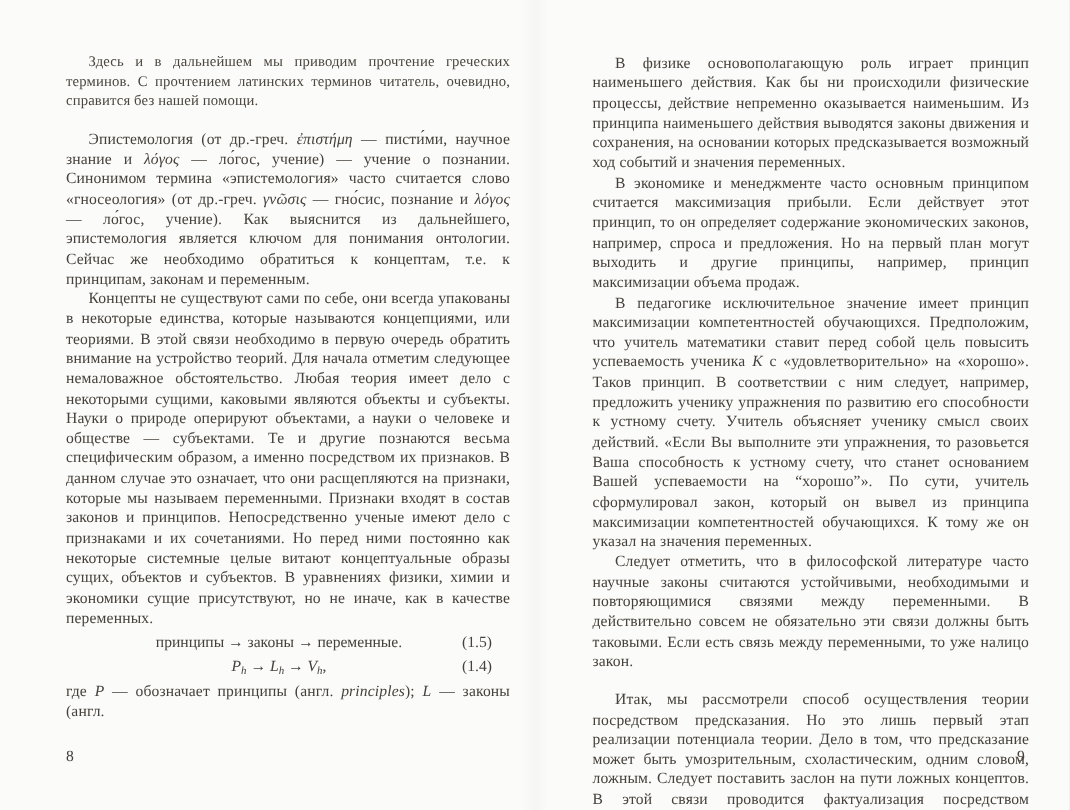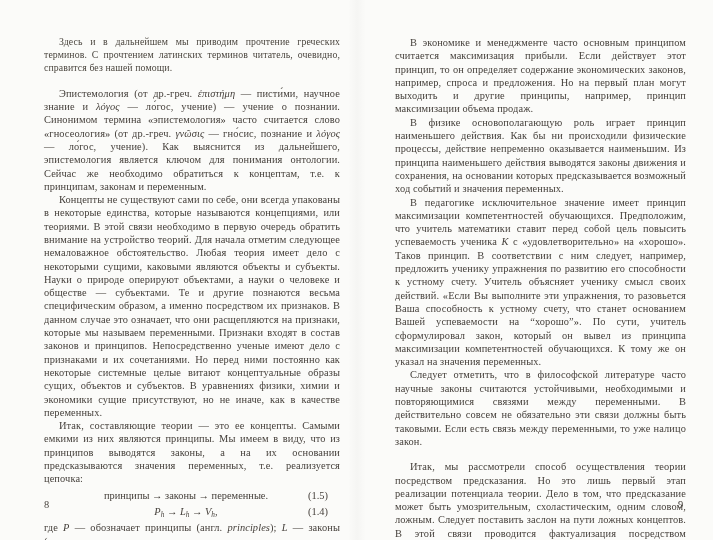--- a/index.html
+++ b/index.html
@@ -77,29 +77,28 @@
 <body>
 
 <div class="spread">
   <div class="spine-shadow"></div>
 
   <div class="column col-left">
       <p class="para footnote"><span>Здесь и в дальнейшем мы приводим прочтение греческих терминов. С прочтением латинских терминов читатель, очевидно, справится без нашей помощи.</span></p>
       <div class="block-gap"></div>
       <p class="para"><span>Эпистемология (от др.-греч. </span><i>ἐπιστήμη</i><span> — писти́ми, научное знание и </span><i>λόγος</i><span> — ло́гос, учение) — учение о познании. Синонимом термина «эпистемология» часто считается слово «гносеология» (от др.-греч. </span><i>γνῶσις</i><span> — гно́сис, познание и </span><i>λόγος</i><span> — ло́гос, учение). Как выяснится из дальнейшего, эпистемология является ключом для понимания онтологии. Сейчас же необходимо обратиться к концептам, т.е. к принципам, законам и переменным.</span></p>
       <p class="para"><span>Концепты не существуют сами по себе, они всегда упакованы в некоторые единства, которые называются концепциями, или теориями. В этой связи необходимо в первую очередь обратить внимание на устройство теорий. Для начала отметим следующее немаловажное обстоятельство. Любая теория имеет дело с некоторыми сущими, каковыми являются объекты и субъекты. Науки о природе оперируют объектами, а науки о человеке и обществе — субъектами. Те и другие познаются весьма специфическим образом, а именно посредством их признаков. В данном случае это означает, что они расщепляются на признаки, которые мы называем переменными. Признаки входят в состав законов и принципов. Непосредственно ученые имеют дело с признаками и их сочетаниями. Но перед ними постоянно как некоторые системные целые витают концептуальные образы сущих, объектов и субъектов. В уравнениях физики, химии и экономики сущие присутствуют, но не иначе, как в качестве переменных.</span></p>
-      <p class="para"><span>Итак, составляющие теории — это ее концепты. Самыми емкими из них являются принципы. Мы имеем в виду, что из принципов выводятся законы, а на их основании предсказываются значения переменных, т.е. реализуется цепочка:</span></p>
       <div class="equation"><span class="eq-body"><span>принципы → законы → переменные.</span></span><span class="eq-number">(1.5)</span></div>
       <div class="equation"><span class="eq-body"><i>P</i><sub><i>h</i></sub><span> → </span><i>L</i><sub><i>h</i></sub><span> → </span><i>V</i><sub><i>h</i></sub><span>,</span></span><span class="eq-number">(1.4)</span></div>
       <p class="para noindent"><span>где </span><i>P</i><span> — обозначает принципы (англ. </span><i>principles</i><span>); </span><i>L</i><span> — законы (англ. </span></p>
     </div>
 
   <div class="column col-right">
+      <p class="para"><span>В физике основополагающую роль играет принцип наименьшего действия. Как бы ни происходили физические процессы, действие непременно оказывается наименьшим. Из принципа наименьшего действия выводятся законы движения и сохранения, на основании которых предсказывается возможный ход событий и значения переменных.</span></p>
       <p class="para"><span>В экономике и менеджменте часто основным принципом считается максимизация прибыли. Если действует этот принцип, то он определяет содержание экономических законов, например, спроса и предложения. Но на первый план могут выходить и другие принципы, например, принцип максимизации объема продаж.</span></p>
-      <p class="para"><span>В физике основополагающую роль играет принцип наименьшего действия. Как бы ни происходили физические процессы, действие непременно оказывается наименьшим. Из принципа наименьшего действия выводятся законы движения и сохранения, на основании которых предсказывается возможный ход событий и значения переменных.</span></p>
       <p class="para"><span>В педагогике исключительное значение имеет принцип максимизации компетентностей обучающихся. Предположим, что учитель математики ставит перед собой цель повысить успеваемость ученика </span><i>К</i><span> с «удовлетворительно» на «хорошо». Таков принцип. В соответствии с ним следует, например, предложить ученику упражнения по развитию его способности к устному счету. Учитель объясняет ученику смысл своих действий. «Если Вы выполните эти упражнения, то разовьется Ваша способность к устному счету, что станет основанием Вашей успеваемости на “хорошо”». По сути, учитель сформулировал закон, который он вывел из принципа максимизации компетентностей обучающихся. К тому же он указал на значения переменных.</span></p>
       <p class="para"><span>Следует отметить, что в философской литературе часто научные законы считаются устойчивыми, необходимыми и повторяющимися связями между переменными. В действительно совсем не обязательно эти связи должны быть таковыми. Если есть связь между переменными, то уже налицо закон.</span></p>
       <div class="block-gap"></div>
       <p class="para"><span>Итак, мы рассмотрели способ осуществления теории посредством предсказания. Но это лишь первый этап реализации потенциала теории. Дело в том, что предсказание может быть умозрительным, схоластическим, одним словом, ложным. Следует поставить заслон на пути ложных концептов. В этой связи проводится фактуализация посредством экспериментов, наблюдений и различных форм практики. В эксперименте устанавливаются факты (</span></p>
     </div>
 
   <div class="page-number page-number-left">8</div>
 
   <div class="page-number page-number-right">9</div>
 </div>

